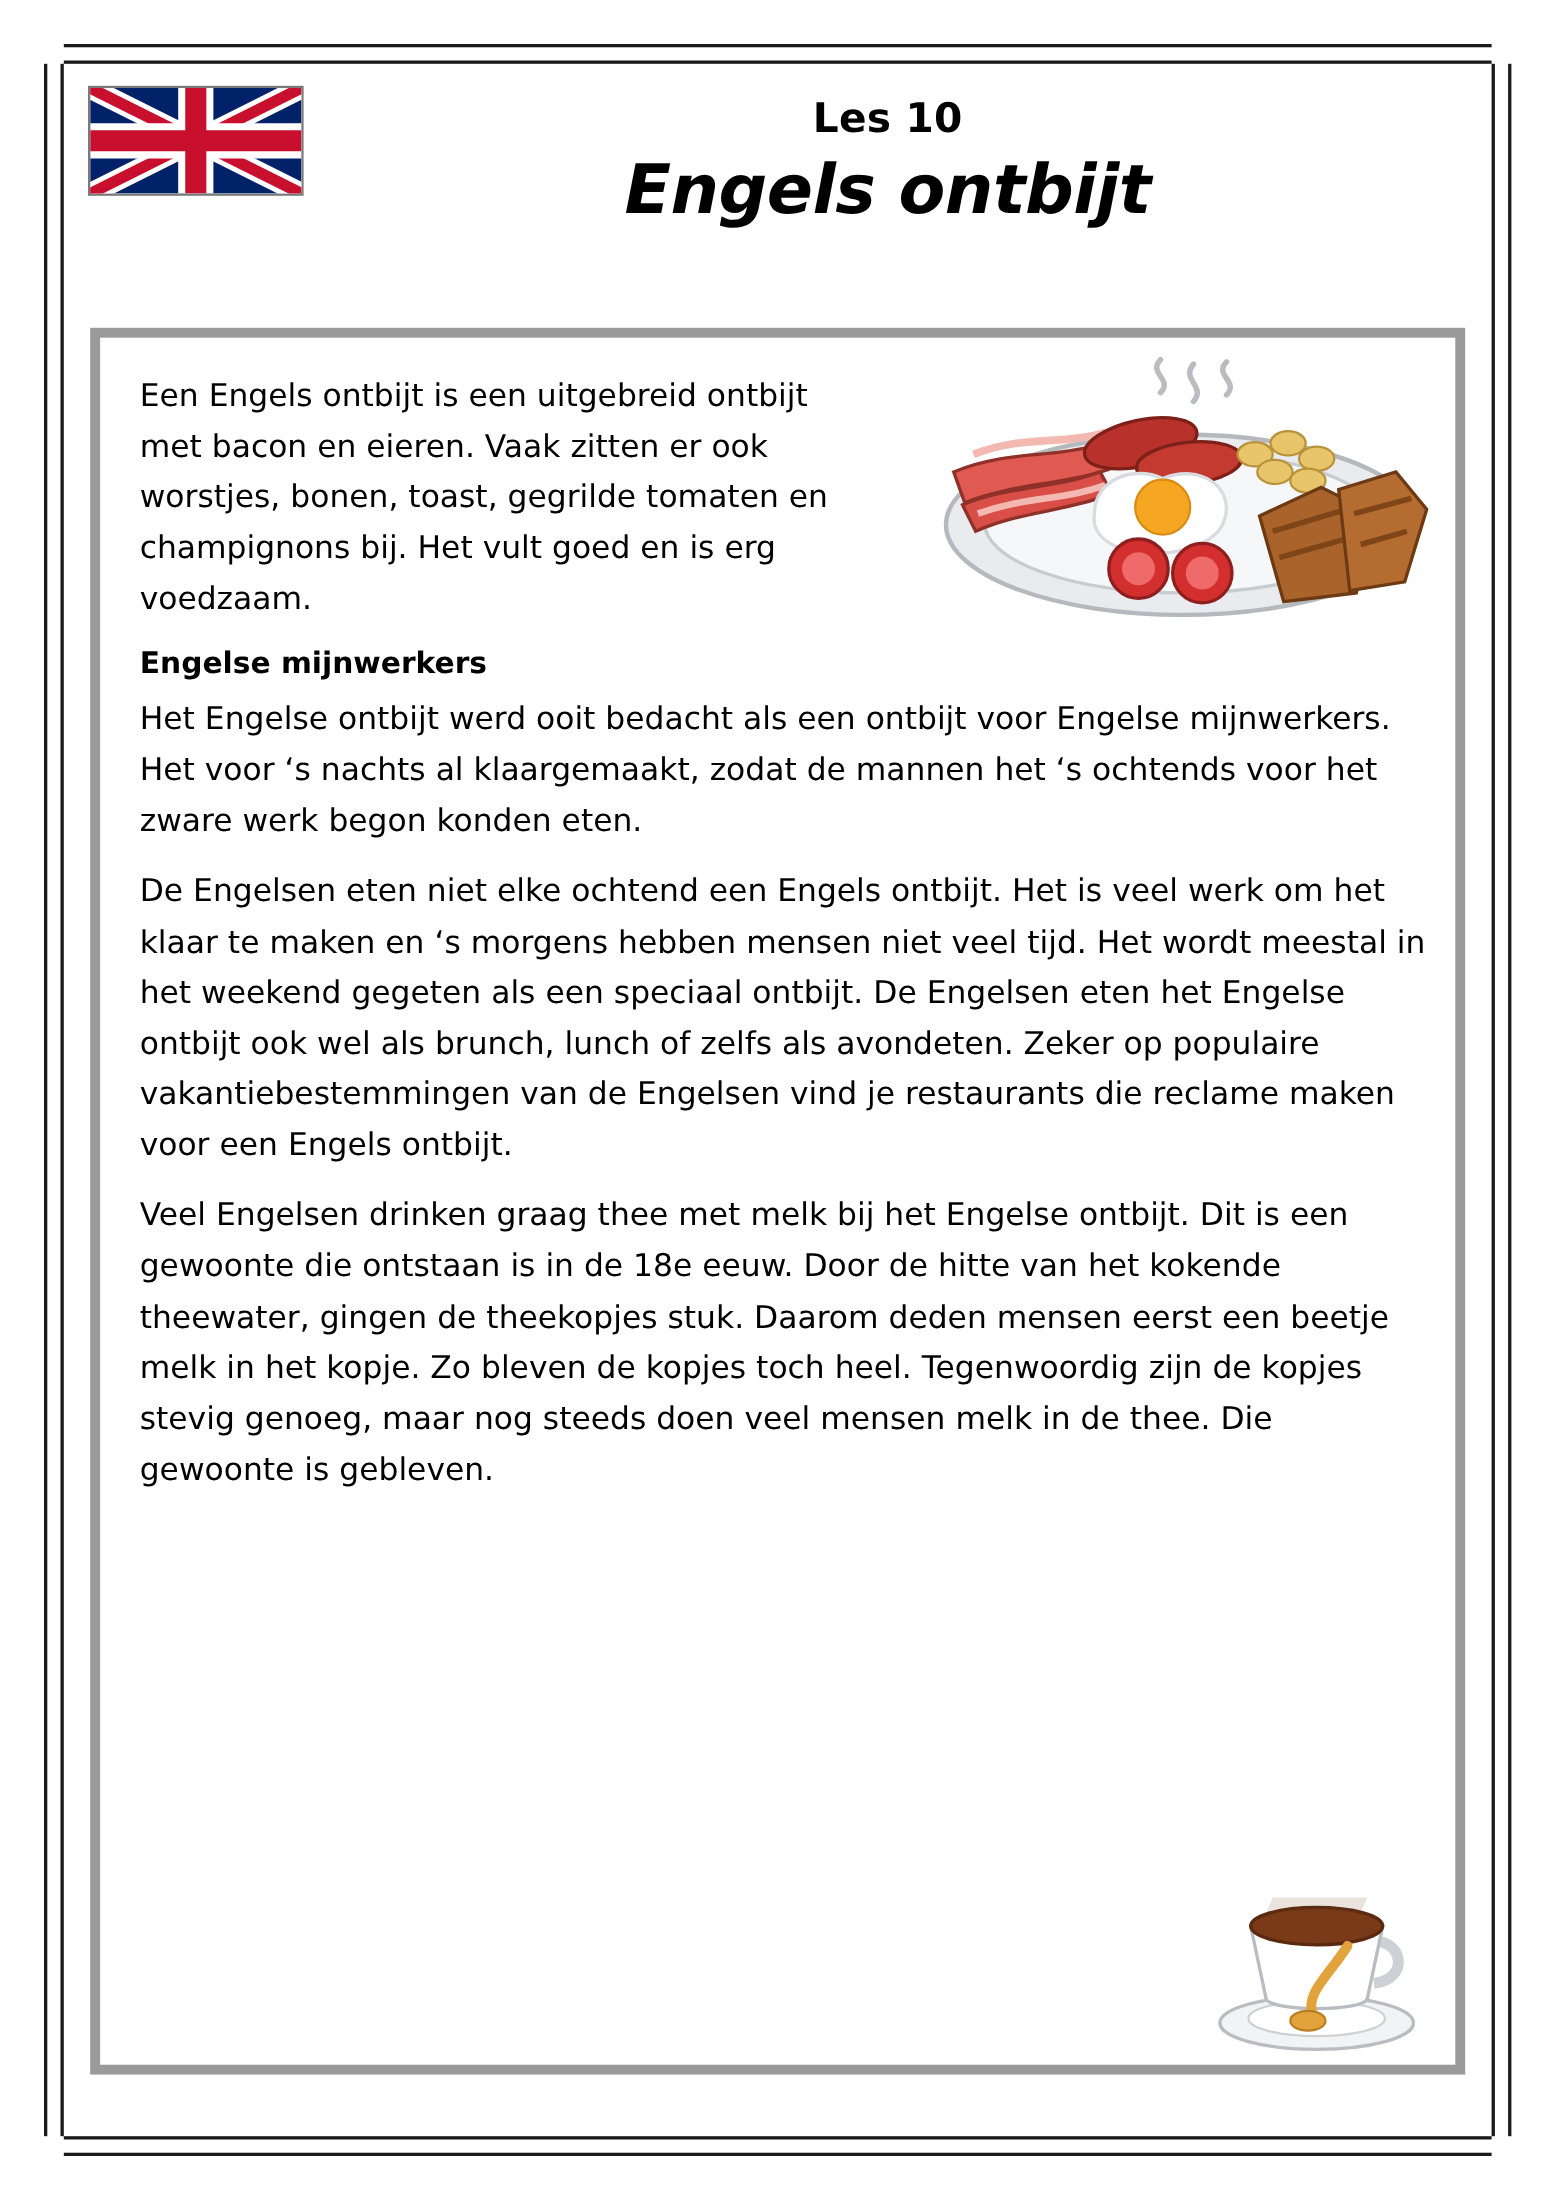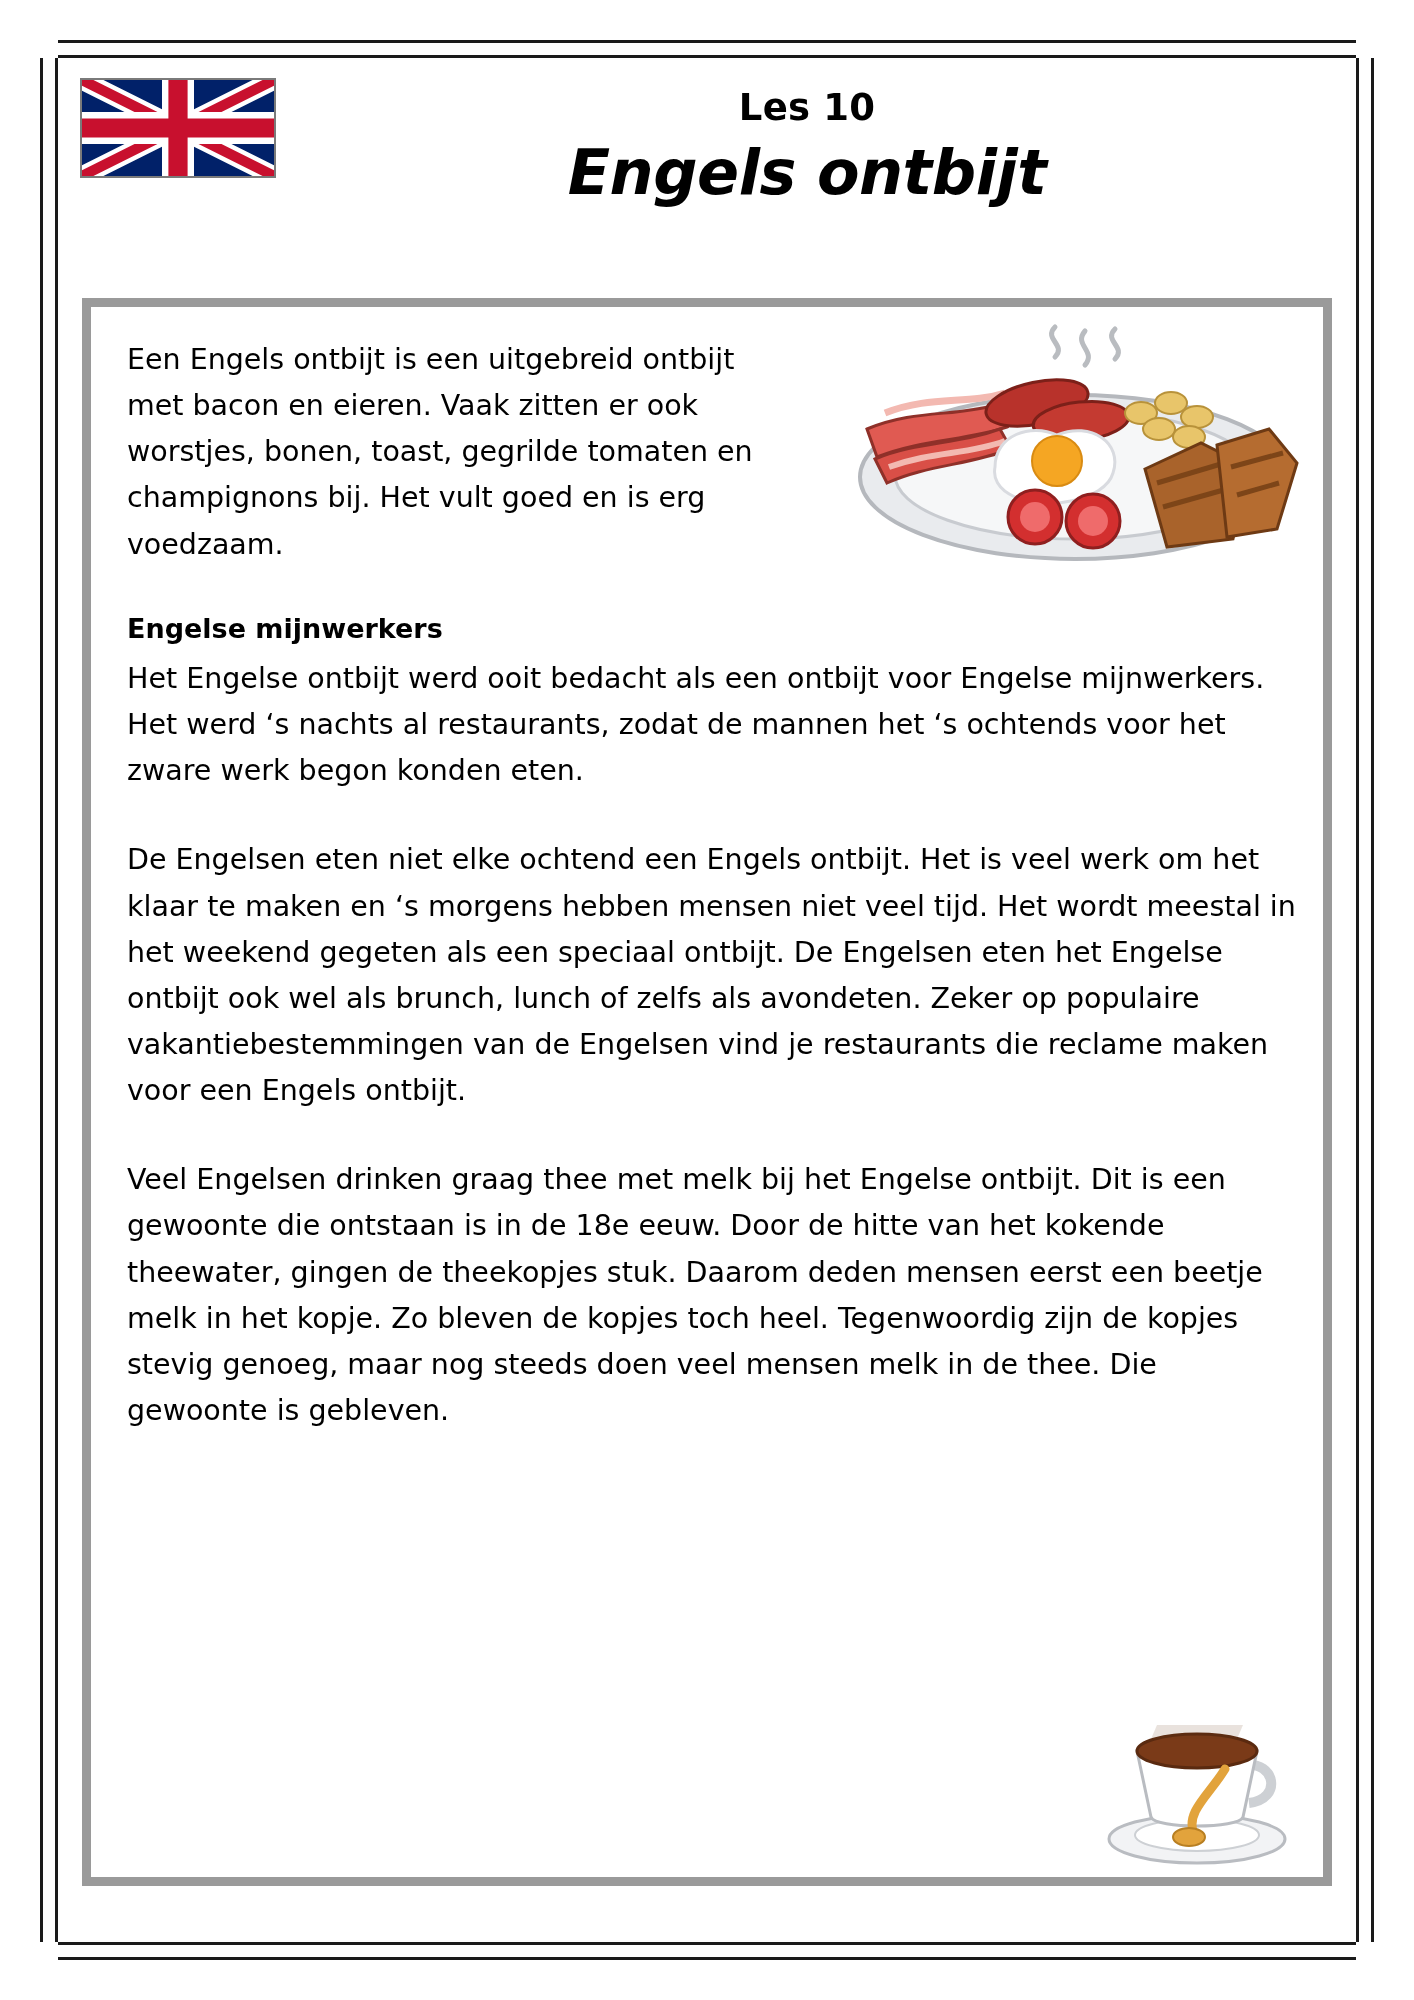--- a/index.html
+++ b/index.html
@@ -112,21 +112,21 @@
 
   p, h3 {
     margin: 0;
   }
   .intro {
     font-size: 28.5px;
     line-height: 1.62;
     width: 660px;
   }
   .section {
-    margin-top: 43px;
+    margin-top: 18px;
   }
   .section h3 {
     font-size: 27px;
     font-weight: bold;
     line-height: 1.3;
     margin-bottom: 10px;
   }
   .section p {
     font-size: 28.5px;
     line-height: 1.62;
@@ -241,21 +241,21 @@
         <path d="M96,132 C90,112 112,96 128,70" fill="none" stroke="#e2a33c" stroke-width="9" stroke-linecap="round"></path>
         <ellipse cx="92" cy="138" rx="16" ry="9" fill="#e2a33c" stroke="#b87f22" stroke-width="2"></ellipse>
       </svg>
 
       <div class="section intro-sec">
         <p class="intro">Een Engels ontbijt is een uitgebreid ontbijt met bacon en eieren. Vaak zitten er ook worstjes, bonen, toast, gegrilde tomaten en champignons bij. Het vult goed en is erg voedzaam.</p>
       </div>
 
       <div class="section">
         <h3>Engelse mijnwerkers</h3>
-        <p>Het Engelse ontbijt werd ooit bedacht als een ontbijt voor Engelse mijnwerkers. Het werd ‘s nachts al restaurants, zodat de mannen het ‘s ochtends voor het zware werk begon konden eten.</p>
+        <p>Het Engelse ontbijt werd ooit bedacht als een ontbijt voor Engelse mijnwerkers. Het voor ‘s nachts al klaargemaakt, zodat de mannen het ‘s ochtends voor het zware werk begon konden eten.</p>
       </div>
 
       <div class="section">
         <p>De Engelsen eten niet elke ochtend een Engels ontbijt. Het is veel werk om het klaar te maken en ‘s morgens hebben mensen niet veel tijd. Het wordt meestal in het weekend gegeten als een speciaal ontbijt. De Engelsen eten het Engelse ontbijt ook wel als brunch, lunch of zelfs als avondeten. Zeker op populaire vakantiebestemmingen van de Engelsen vind je restaurants die reclame maken voor een Engels ontbijt.</p>
       </div>
 
       <div class="section">
         <p>Veel Engelsen drinken graag thee met melk bij het Engelse ontbijt. Dit is een gewoonte die ontstaan is in de 18e eeuw. Door de hitte van het kokende theewater, gingen de theekopjes stuk. Daarom deden mensen eerst een beetje melk in het kopje. Zo bleven de kopjes toch heel. Tegenwoordig zijn de kopjes stevig genoeg, maar nog steeds doen veel mensen melk in de thee. Die gewoonte is gebleven.</p>
       </div>
 

